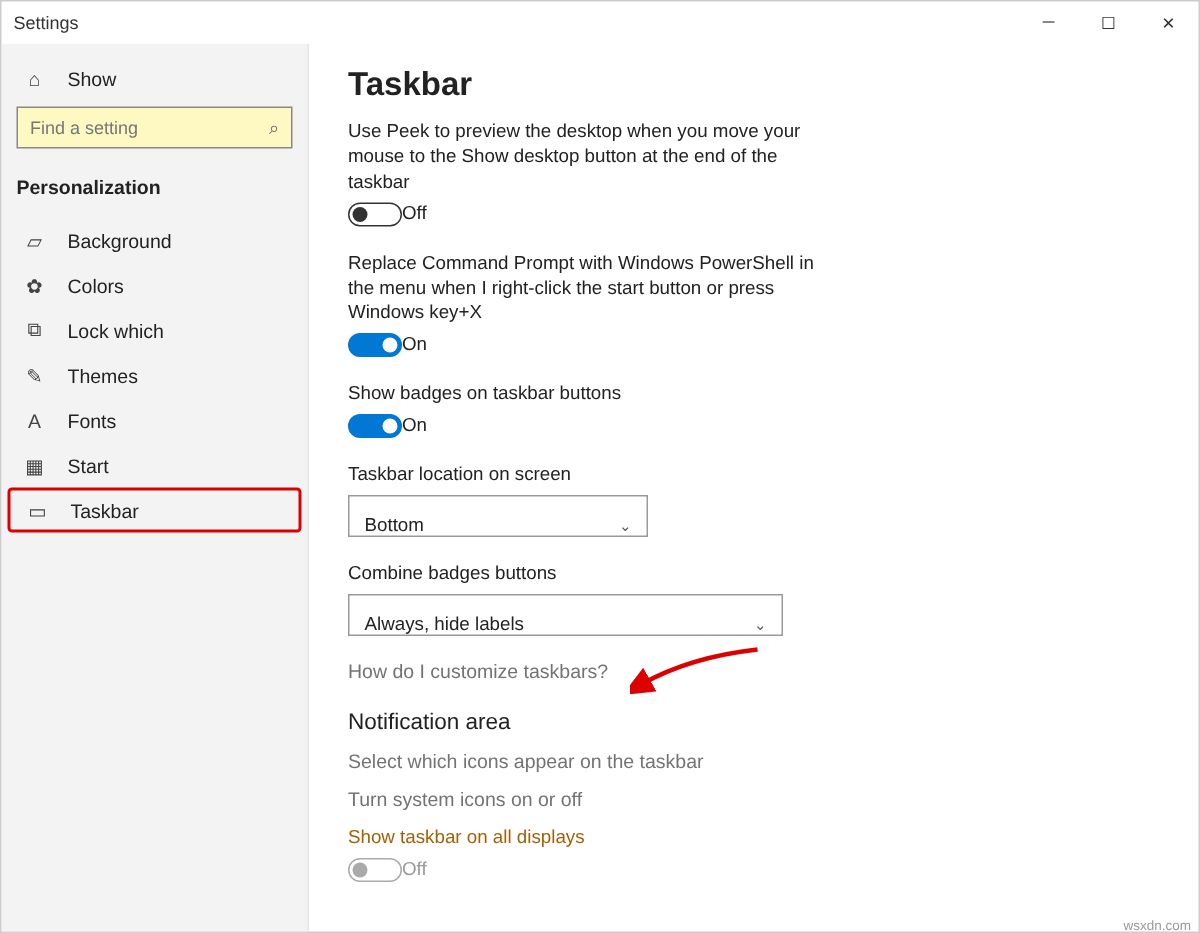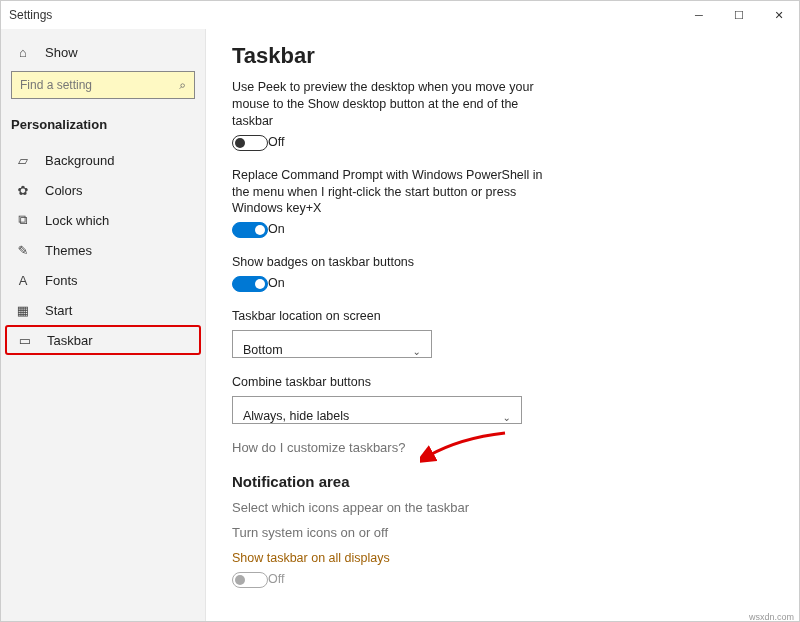--- a/index.html
+++ b/index.html
@@ -25,21 +25,21 @@
 .switch.on { background: #0078d4; border-color: #0078d4; }
 .switch .dot { width: 10px; height: 10px; background: #333; border-radius: 50%; position: absolute; top: 2px; left: 2px; }
 .switch.on .dot { background: #fff; left: auto; right: 2px; }
 .toggle.disabled { color: #999; }
 .toggle.disabled .switch { border-color: #aaa; }
 .toggle.disabled .switch .dot { background: #aaa; }
 .dropdown { border: 1px solid #999; height: 28px; display: flex; align-items: flex-end; padding: 0 10px; justify-content: space-between; font-size: 12.5px; max-width: 290px; }
 .dropdown.wide { max-width: 200px; }
 .dropdown .chev { font-size: 10px; color: #555; }
 .link { color: #737373; font-size: 13px; margin-bottom: 10px; display: block; }
-h2.sub { font-size: 15px; font-weight: 700; margin: 18px 0 10px 0; }
+h2.sub { font-size: 15px; font-weight: 400; margin: 18px 0 10px 0; }
 .arrow { position: absolute; left: 420px; top: 428px; pointer-events: none; }
 .arrow svg { width: 90px; height: 50px; }
 .watermark { position: absolute; right: 6px; bottom: 0; font-size: 9px; color: #999; }
 </style>
 </head>
 <body>
 
 <div class="window">
   <div class="titlebar">
     <span>Settings</span>
@@ -126,21 +126,21 @@
 
       <div class="setting">
         <div class="label">Taskbar location on screen</div>
         <div class="dropdown wide">
           <span>Bottom</span>
           <span class="chev">⌄</span>
         </div>
       </div>
 
       <div class="setting">
-        <div class="label">Combine taskbar buttons</div>
+        <div class="label">Combine badges buttons</div>
         <div class="dropdown">
           <span>Always, hide labels</span>
           <span class="chev">⌄</span>
         </div>
       </div>
 
       <a class="link">How do I customize taskbars?</a>
 
       <h2 class="sub">Notification area</h2>
       <a class="link">Select which icons appear on the taskbar</a>

